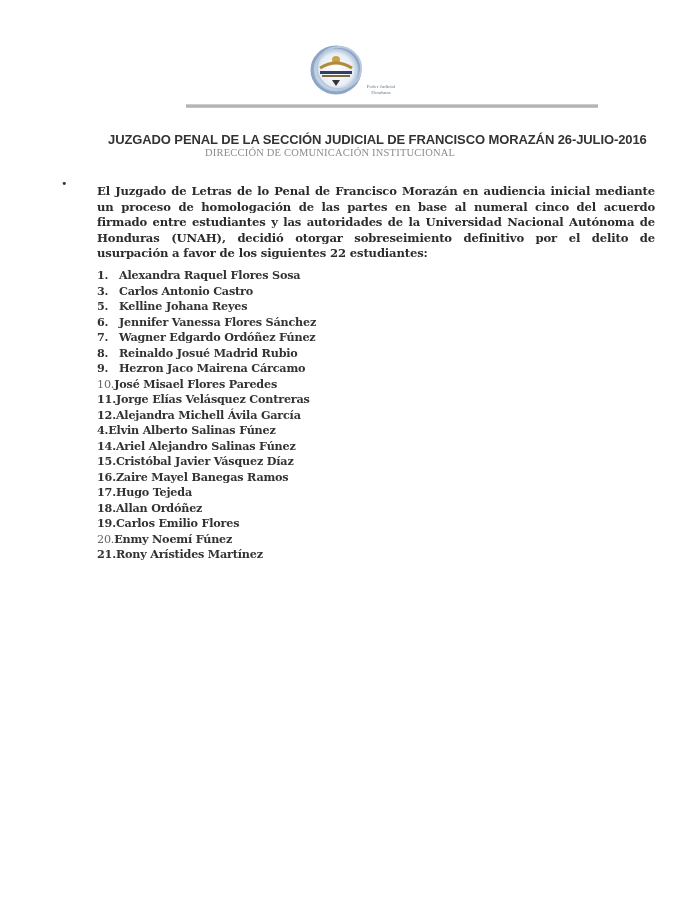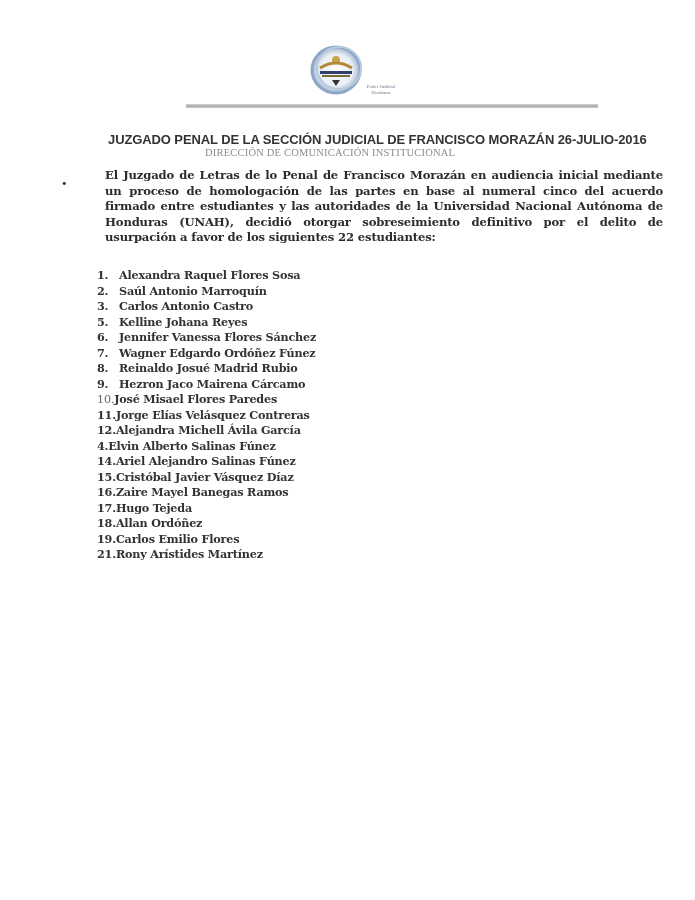--- a/index.html
+++ b/index.html
@@ -66,30 +66,29 @@
       position: absolute;
       left: 61px;
       top: 177px;
       font-family: "DejaVu Sans", sans-serif;
       font-size: 11px;
       color: #333;
     }
     .paragraph {
       position: absolute;
       left: 97px;
-      top: 168px;
+      top: 184px;
       width: 558px;
       font-family: "DejaVu Serif", serif;
       font-size: 11.6px;
       font-weight: bold;
       line-height: 15.6px;
       text-align: justify;
       color: #2c2c2c;
       letter-spacing: -0.15px;
-      margin-left: 8px;
     }
     .names-list {
       position: absolute;
       left: 97px;
       top: 268px;
       margin: 0;
       padding: 0;
       list-style: none;
       font-family: "DejaVu Serif", serif;
       font-size: 11.2px;
@@ -145,31 +144,31 @@
 
 <div class="dept-header">DIRECCIÓN DE COMUNICACIÓN INSTITUCIONAL</div>
 
 <div class="doc-title">JUZGADO PENAL DE LA SECCIÓN JUDICIAL DE FRANCISCO MORAZÁN 26-JULIO-2016</div>
 
 <div class="bullet">•</div>
 <div class="paragraph">El Juzgado de Letras de lo Penal de Francisco Morazán en audiencia inicial mediante un proceso de homologación de las partes en base al numeral cinco del acuerdo firmado entre estudiantes y las autoridades de la Universidad Nacional Autónoma de Honduras (UNAH), decidió otorgar sobreseimiento definitivo por el delito de usurpación a favor de  los siguientes 22 estudiantes:</div>
 
 <ul class="names-list">
   <li><span class="num">1.</span><span>Alexandra Raquel Flores Sosa</span></li>
-  <li><span class="num">2.</span><span>Saúl Antonio Marroquín</span></li>
   <li><span class="num">3.</span><span>Carlos Antonio Castro</span></li>
   <li><span class="num">5.</span><span>Kelline Johana Reyes</span></li>
   <li><span class="num">6.</span><span>Jennifer Vanessa Flores Sánchez</span></li>
   <li><span class="num">7.</span><span>Wagner Edgardo Ordóñez  Fúnez</span></li>
   <li><span class="num">8.</span><span>Reinaldo Josué Madrid Rubio</span></li>
   <li><span class="num">9.</span><span>Hezron Jaco Mairena Cárcamo</span></li>
   <li><span class="num two light">10.</span><span>José  Misael Flores Paredes</span></li>
   <li><span class="num two">11.</span><span>Jorge Elías Velásquez Contreras</span></li>
   <li><span class="num two">12.</span><span>Alejandra Michell Ávila García</span></li>
   <li><span class="num two">4.</span><span>Elvin Alberto Salinas Fúnez</span></li>
   <li><span class="num two">14.</span><span>Ariel Alejandro Salinas Fúnez</span></li>
   <li><span class="num two">15.</span><span>Cristóbal Javier Vásquez Díaz</span></li>
   <li><span class="num two">16.</span><span>Zaire Mayel Banegas Ramos</span></li>
   <li><span class="num two">17.</span><span>Hugo Tejeda</span></li>
   <li><span class="num two">18.</span><span>Allan Ordóñez</span></li>
   <li><span class="num two">19.</span><span>Carlos Emilio Flores</span></li>
+  <li><span class="num two light">20.</span><span>Enmy Noemí Fúnez</span></li>
   <li><span class="num two">21.</span><span>Rony Arístides Martínez</span></li>
 </ul>
 
 </body></html>

